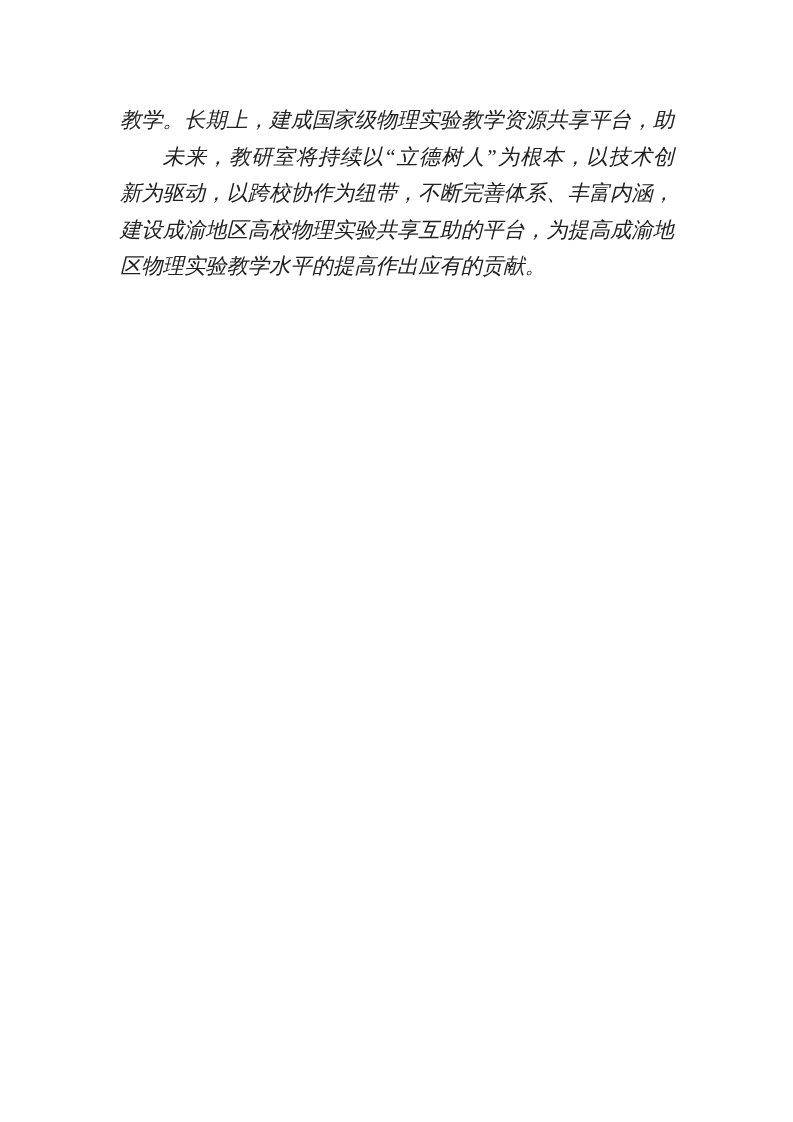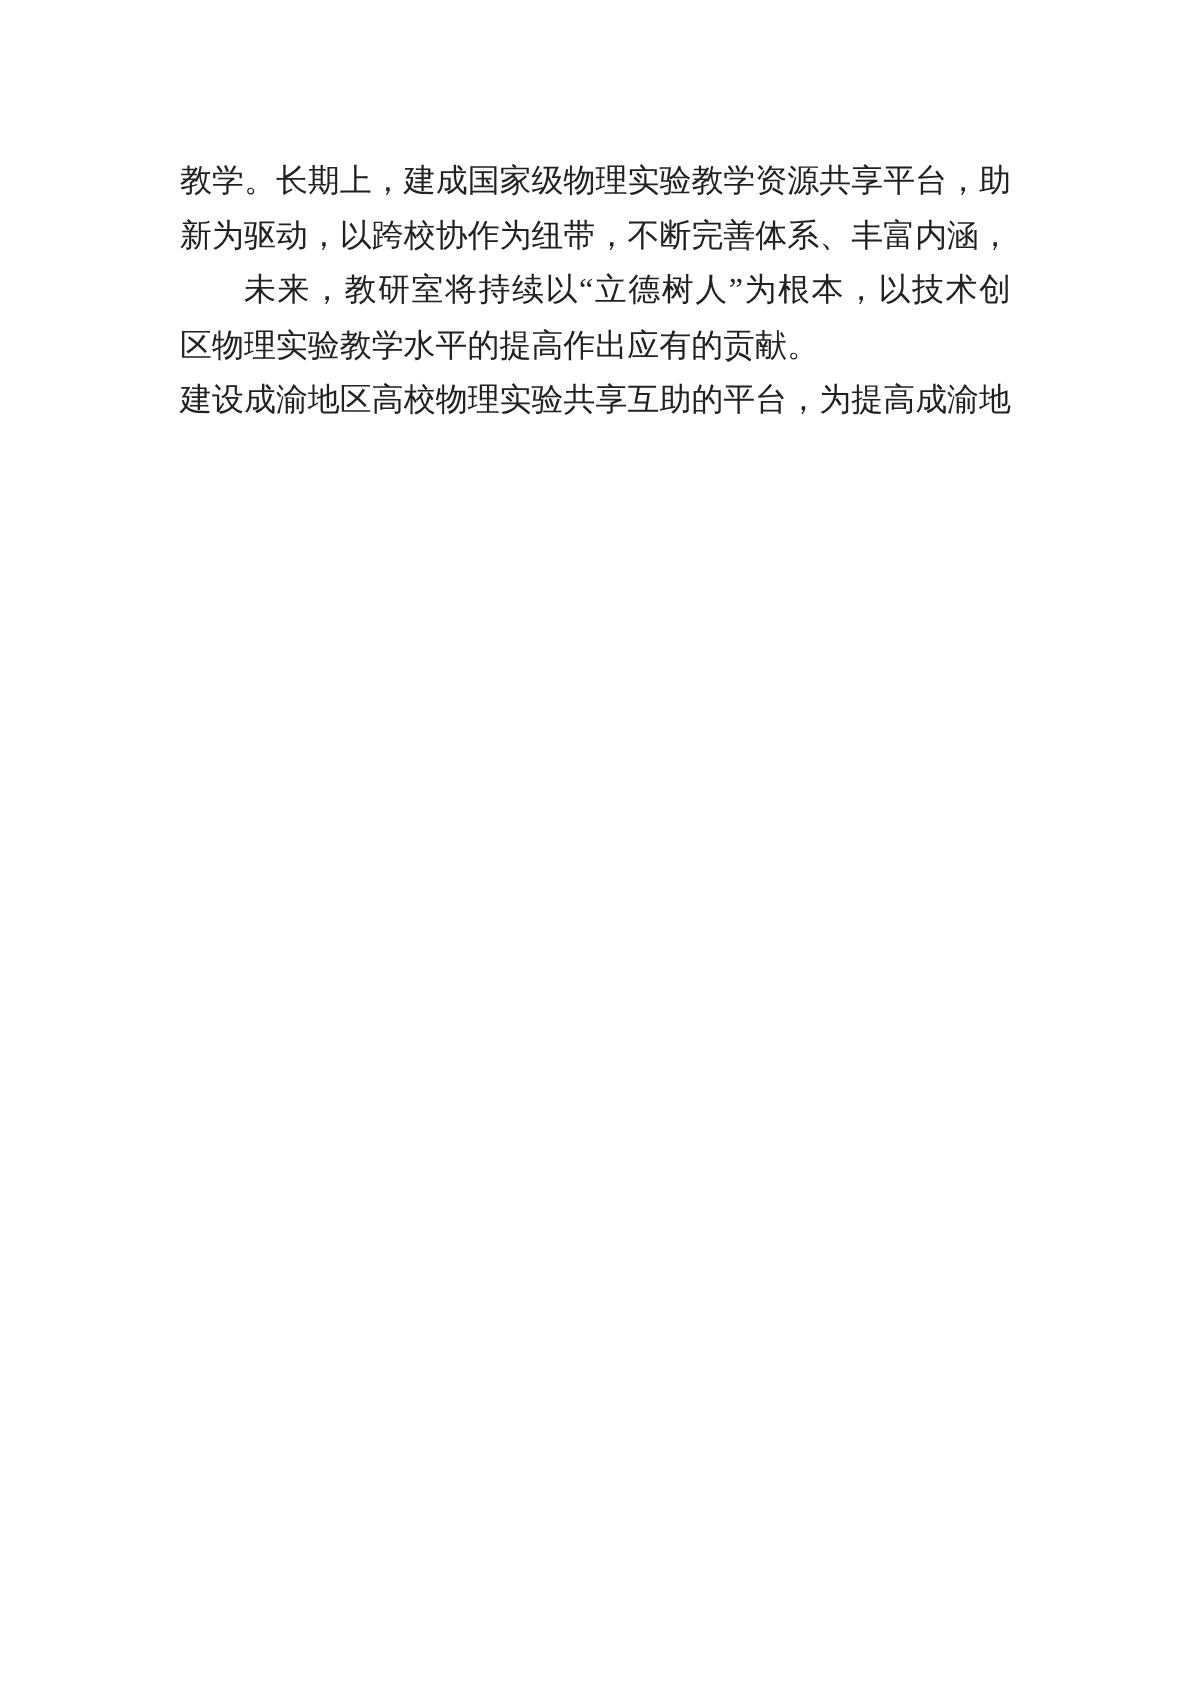--- a/index.html
+++ b/index.html
@@ -7,20 +7,21 @@
     padding: 0;
     background: #ffffff;
   }
   .page {
     position: relative;
     width: 793px;
     height: 1122px;
     background: #ffffff;
     overflow: hidden;
     font-family: "Liberation Serif", "DejaVu Serif", serif;
+    font-style: italic;
   }
   .text-block {
     position: absolute;
     left: 120px;
     top: 102px;
     width: 554px;
     color: #212121;
     font-size: 21.3px;
     line-height: 36.6px;
   }
@@ -42,20 +43,20 @@
 <body>
 
 <div class="page">
   <div class="text-block">
 
     <div class="paragraph">
       <div class="line fill">教学。长期上，建成国家级物理实验教学资源共享平台，助</div>
     </div>
 
     <div class="paragraph">
+      <div class="line fill indent">未来，教研室将持续以“立德树人”为根本，以技术创</div>
       <div class="line fill">新为驱动，以跨校协作为纽带，不断完善体系、丰富内涵，</div>
-      <div class="line fill indent">未来，教研室将持续以“立德树人”为根本，以技术创</div>
+      <div class="line fill">建设成渝地区高校物理实验共享互助的平台，为提高成渝地</div>
       <div class="line">区物理实验教学水平的提高作出应有的贡献。</div>
-      <div class="line fill">建设成渝地区高校物理实验共享互助的平台，为提高成渝地</div>
     </div>
 
   </div>
 </div>
 
 </body></html>

